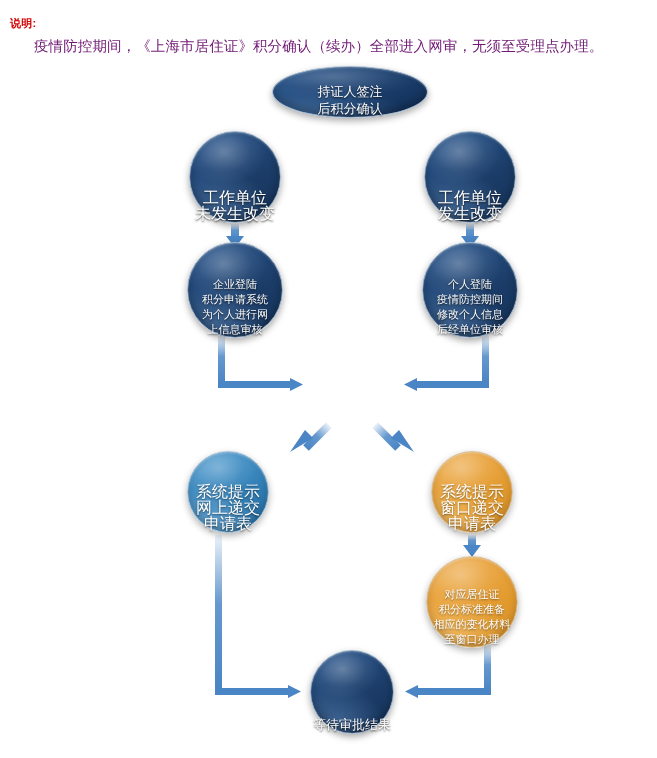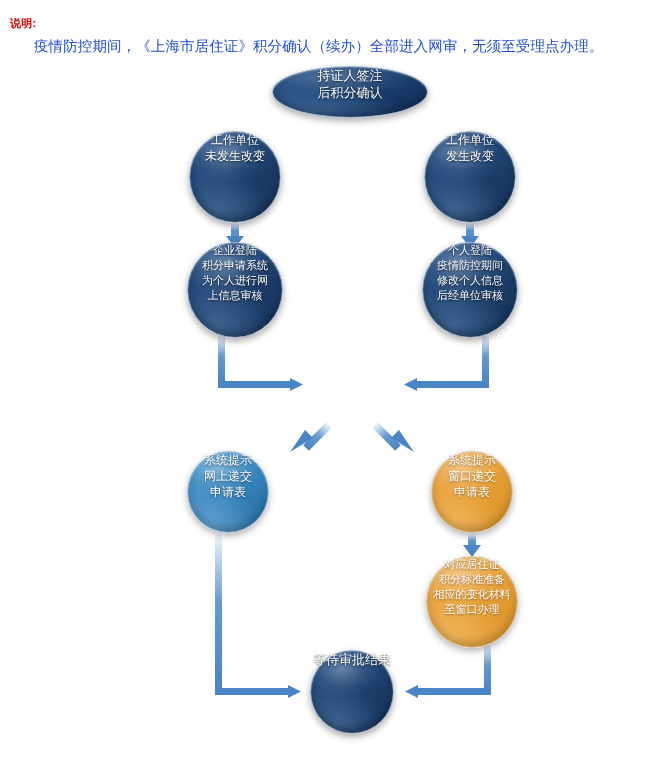--- a/index.html
+++ b/index.html
@@ -25,21 +25,21 @@
   }
   #note-title {
     color: #d40000;
     font-weight: bold;
     font-size: 11px;
     line-height: 20px;
     padding-left: 10px;
     letter-spacing: 0.2px;
   }
   #note-body {
-    color: #1d4ed8;
+    color: #701a75;
     font-size: 14.5px;
     line-height: 21px;
     padding-left: 34px;
     padding-top: 3px;
     letter-spacing: 0.1px;
     white-space: nowrap;
   }
 
   
   #canvas {
@@ -55,21 +55,21 @@
     top: 0;
     width: 657px;
     height: 758px;
     pointer-events: none;
   }
 
   
   .node {
     position: absolute;
     display: flex;
-    align-items: flex-start;
+    align-items: flex-end;
     justify-content: center;
     text-align: center;
     color: #ffffff;
     box-sizing: border-box;
     z-index: 3;
   }
   .node .lbl {
     display: block;
     width: 100%;
     white-space: pre-line;
@@ -129,21 +129,21 @@
       linear-gradient(158deg, #2b5a92 0%, #21497c 30%, #183a66 64%, #13305a 100%);
     border: 1px solid #a4bad0;
     box-shadow:
       0 3px 7px rgba(0,0,0,0.33),
       inset 0 1px 2px rgba(255,255,255,0.22),
       inset 0 -4px 9px rgba(0,0,0,0.28);
     text-shadow: 0 1px 2px rgba(0,0,0,0.75);
   }
 
   .fs13 { font-size: 13px; line-height: 17px; }
-  .fs12 { font-size: 12px; line-height: 16px; }
+  .fs12 { font-size: 16px; line-height: 16px; }
   .fs11 { font-size: 11px; line-height: 15px; }
 </style>
 </head>
 <body>
 
 <div id="note">
   <div id="note-title">说明:</div>
   <div id="note-body">疫情防控期间，《上海市居住证》积分确认（续办）全部进入网审，无须至受理点办理。</div>
 </div>
 

